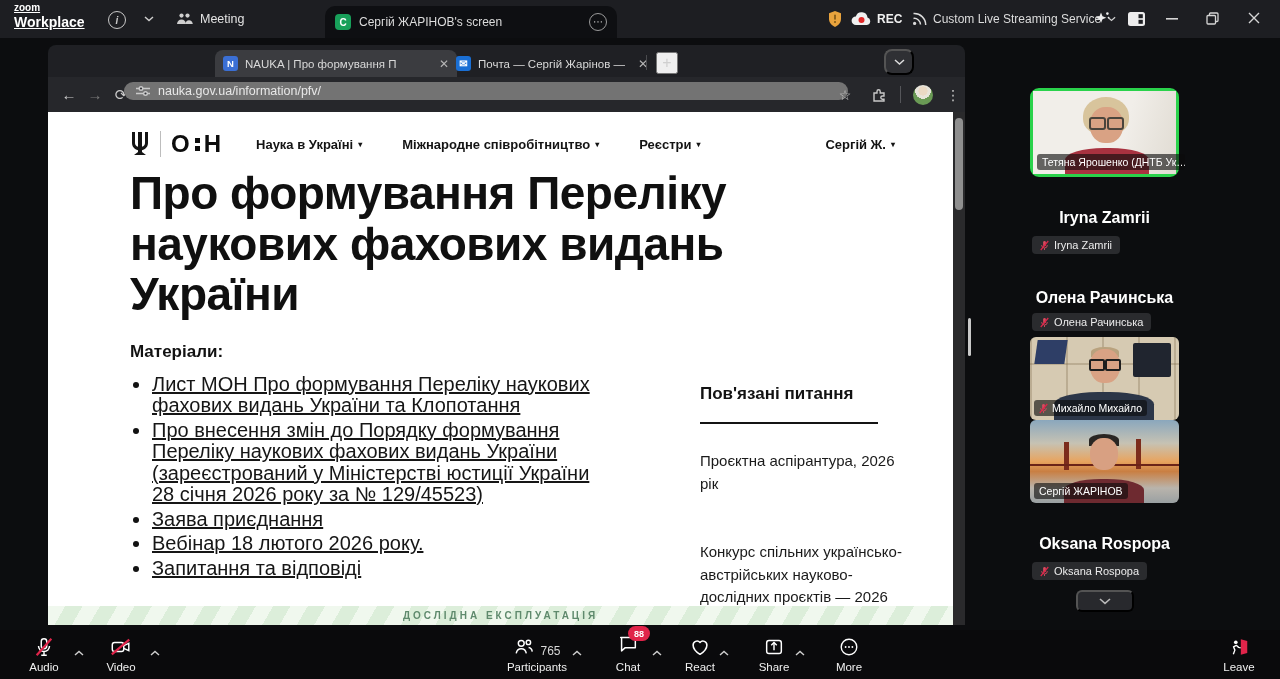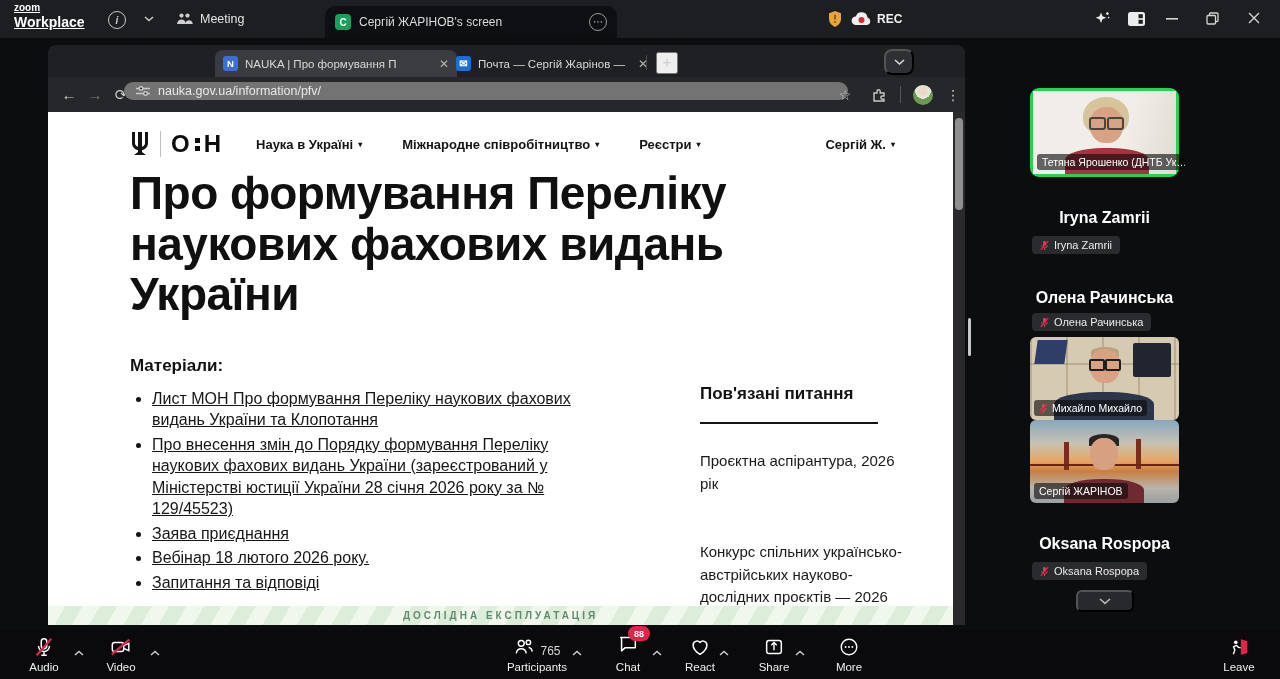--- a/index.html
+++ b/index.html
@@ -65,24 +65,24 @@
   .logo-div{width:1px;height:26px;background:#bdbdbd;}
   .logo-ohn{display:flex;align-items:center;gap:4px;font-weight:800;font-size:24px;letter-spacing:1px;color:#0d0d0d;}
   .colon{display:flex;flex-direction:column;gap:3px;}
   .colon i{width:5px;height:5px;background:#0d0d0d;}
   .site-nav{display:flex;gap:40px;margin-left:34px;font-size:13px;font-weight:600;color:#141414;}
   .nav-item{display:flex;align-items:center;gap:5px;white-space:nowrap;}
   .caret{font-size:8px;color:#141414;}
   .user-menu{margin-left:auto;display:flex;align-items:center;gap:5px;font-size:13px;font-weight:600;}
   .breadcrumb{margin:18px 0 0 82px;font-size:11px;color:#6e6e6e;display:flex;gap:9px;}
   .h1{margin:10px 0 0 82px;width:700px;font-size:46px;line-height:1.1;font-weight:700;letter-spacing:-0.5px;color:#101010;}
-  .leftcol{margin:36px 0 0 82px;width:480px;}
+  .leftcol{margin:22px 0 0 82px;width:480px;}
   .mat-h{font-size:17px;font-weight:700;}
   .mat-list{margin:12px 0 0 0;padding-left:22px;}
-  .mat-list li{font-size:16px;font-weight:500;line-height:21.5px;margin-bottom:3px;}
+  .mat-list li{font-size:20px;font-weight:500;line-height:21.5px;margin-bottom:3px;}
   .mat-list a{color:#161616;}
   .rightcol{position:absolute;left:652px;top:272px;width:212px;}
   .rel-h{font-size:17px;font-weight:700;}
   .rel-hr{width:178px;border:none;border-top:2px solid #141414;margin:18px 0 0 0;}
   .rel-item{font-size:15px;line-height:1.5;color:#1a1a1a;}
   .rel-item.first{margin-top:26px;}
   .rel-item.second{margin-top:46px;}
   .banner{position:absolute;left:0;right:12px;bottom:0;height:19px;z-index:5;
     background:repeating-linear-gradient(120deg,#f0f8ee 0 15px,#dceeda 15px 30px);
     display:flex;align-items:center;justify-content:center;
@@ -187,20 +187,31 @@
           <rect x="6.2" y="3.6" width="1.6" height="5.2" rx="0.8" fill="#7a5414"></rect>
           <circle cx="7" cy="11" r="1" fill="#7a5414"></circle>
         </svg>
     </span>
     <div class="rec-group">
       <svg width="21" height="14" viewBox="0 0 21 14">
         <path d="M5 13a4.3 4.3 0 0 1-.2-8.6A6 6 0 0 1 16.5 5.6 3.8 3.8 0 0 1 16 13z" fill="#f0f0f0"></path>
         <circle cx="10.5" cy="8" r="3" fill="#e02828"></circle>
       </svg>
       <span>REC</span>
+    </div>
+    <div class="stream-group">
+      <svg width="15" height="14" viewBox="0 0 15 14" fill="none" stroke="#dcdcdc" stroke-width="1.5">
+        <circle cx="2.6" cy="11.4" r="1.6" fill="#dcdcdc" stroke="none"></circle>
+        <path d="M1.5 6.4a6.4 6.4 0 0 1 7 6.2"></path>
+          <path d="M1.5 1.6A11.3 11.3 0 0 1 13.7 13"></path>
+      </svg>
+      <span>Custom Live Streaming Service</span>
+      <svg width="9" height="6" viewBox="0 0 10 6">
+          <path d="M1 1l4 3.6L9 1" stroke="#cfcfcf" stroke-width="1.4" fill="none"></path>
+        </svg>
     </div>
     <button class="tb-ico" style="left:1094px;top:10px;">
       <svg width="17" height="17" viewBox="0 0 17 17" fill="#ececec">
         <path d="M7 2.5l1.5 3.8 3.8 1.5-3.8 1.5L7 13.1 5.5 9.3 1.7 7.8l3.8-1.5z"></path>
           <circle cx="13.4" cy="3.6" r="1.3"></circle>
           <circle cx="14.6" cy="7.6" r=".8"></circle>
       </svg>
     </button>
     <button class="tb-ico" style="left:1128px;top:12px;">
       <svg width="17" height="14" viewBox="0 0 17 14">

